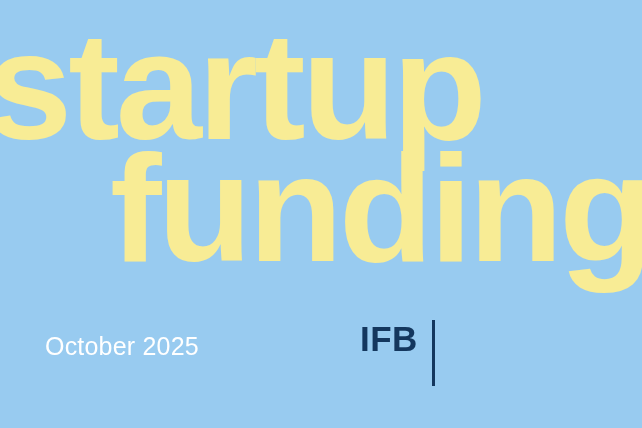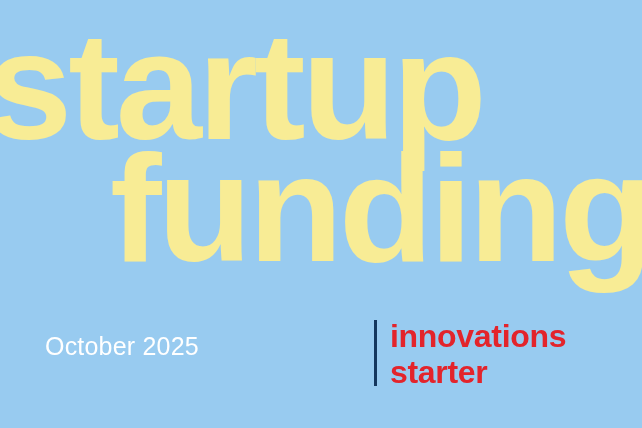--- a/index.html
+++ b/index.html
@@ -125,20 +125,17 @@
 <div id="poster">
 
   <div class="headline">
     <div class="headline-line line-1">startup</div>
     <div class="headline-line line-2">funding</div>
   </div>
 
   <div class="date-caption">October 2025</div>
 
   <div class="logo">
+    <div class="logo-ifb">IFB</div>
     <div class="logo-divider"></div>
-    <div class="logo-words">
-      <div class="logo-word word-1">innovations</div>
-      <div class="logo-word word-2">starter</div>
-    </div>
   </div>
 
 </div>
 
 </body></html>

